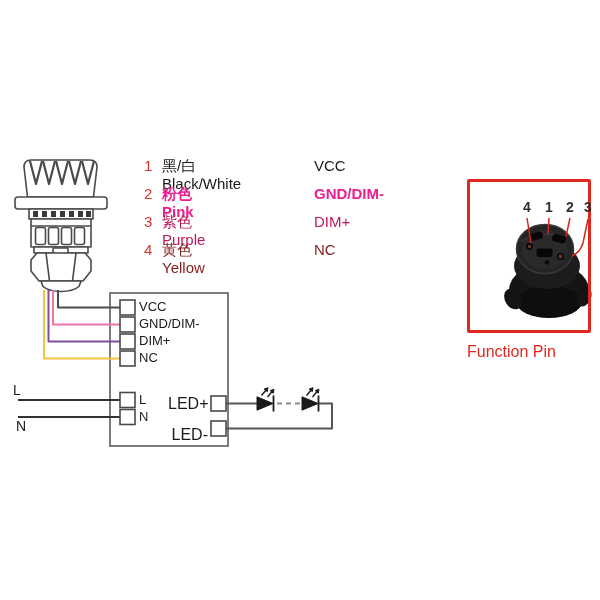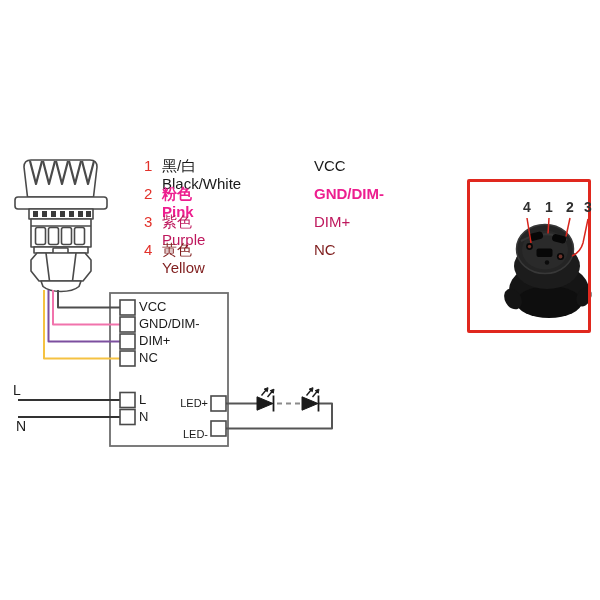--- a/index.html
+++ b/index.html
@@ -13,21 +13,21 @@
   .lg-row{position:absolute;left:144px;height:18px;font-size:15px;line-height:18px;}
   .lg-num{position:absolute;left:0;color:#E2312A;}
   .lg-name{position:absolute;left:18px;}
   .lg-func{position:absolute;left:170px;}
   .c-black{color:#1A1A1A;}
   .c-pink{color:#ED1E8F;font-weight:bold;}
   .c-purple{color:#be185d;}
   .c-yellow{color:#7f1d1d;}
   
   .t-label{position:absolute;left:139px;font-size:13px;line-height:15px;color:#1A1A1A;}
-  .led-label{position:absolute;left:168px;width:40px;text-align:right;font-size:11px;line-height:15px;color:#1A1A1A;}
+  .led-label{position:absolute;left:168px;width:40px;text-align:right;font-size:16px;line-height:15px;color:#1A1A1A;}
   
   .mains-label{position:absolute;font-size:14px;line-height:16px;color:#1A1A1A;}
   
   .red-frame{position:absolute;left:467px;top:179px;width:124px;height:154px;border:3px solid #E0281E;border-radius:2px;box-sizing:border-box;}
   .pin-num{position:absolute;top:200px;width:14px;text-align:center;font-size:14px;font-weight:700;color:#2F2F2F;line-height:15px;}
   .fp-caption{position:absolute;left:467px;top:342px;font-size:16px;color:#E2281E;line-height:20px;}
 </style>
 </head>
 <body>
 
@@ -186,14 +186,15 @@
   <div class="led-label" style="top:427px">LED-</div>
 
   <div class="mains-label" style="left:13px;top:382px">L</div>
   <div class="mains-label" style="left:16px;top:418px">N</div>
 
   <div class="red-frame"></div>
   <div class="pin-num" style="left:520px">4</div>
   <div class="pin-num" style="left:542px">1</div>
   <div class="pin-num" style="left:563px">2</div>
   <div class="pin-num" style="left:581px">3</div>
+  <div class="fp-caption">Function Pin</div>
 
 </div>
 
 </body></html>

